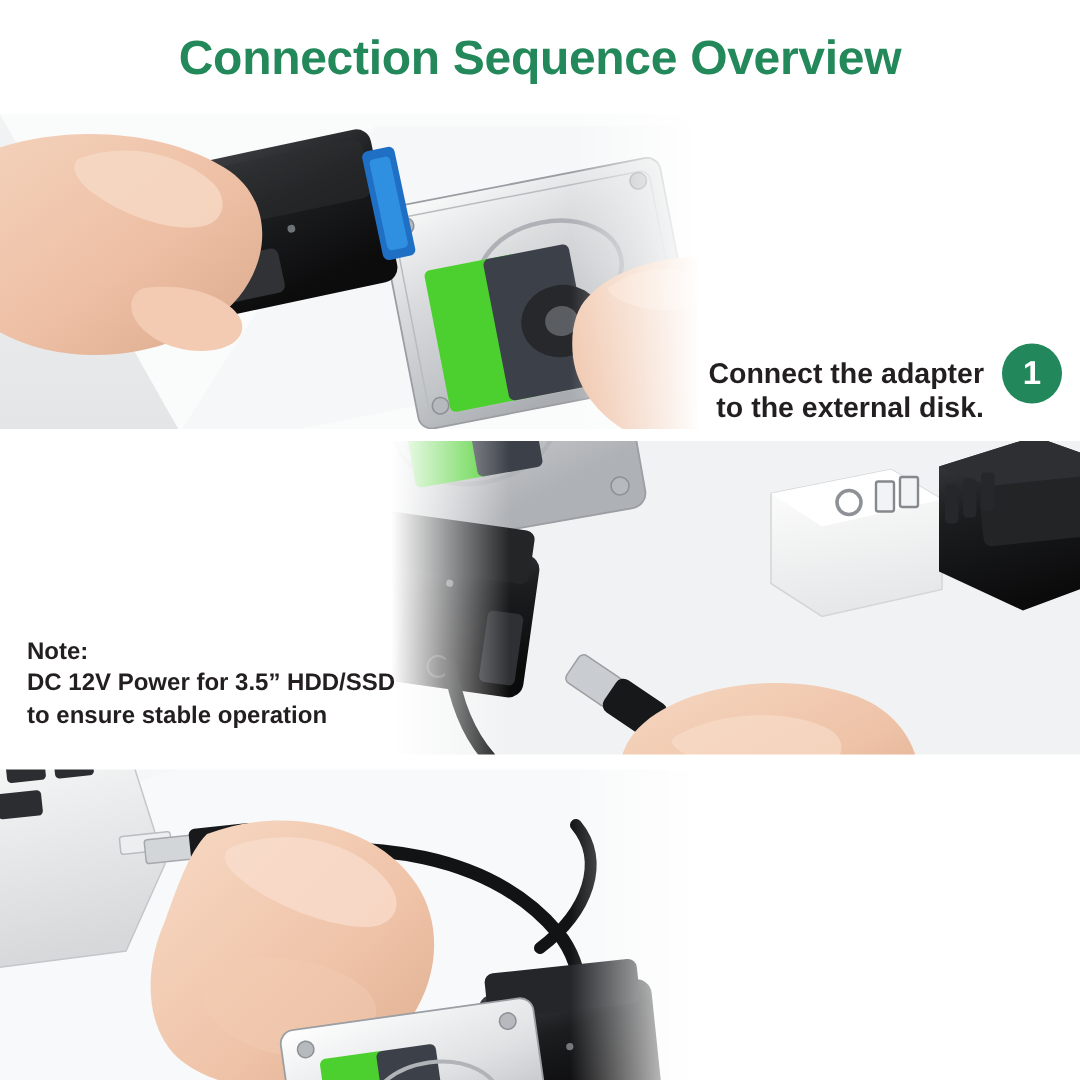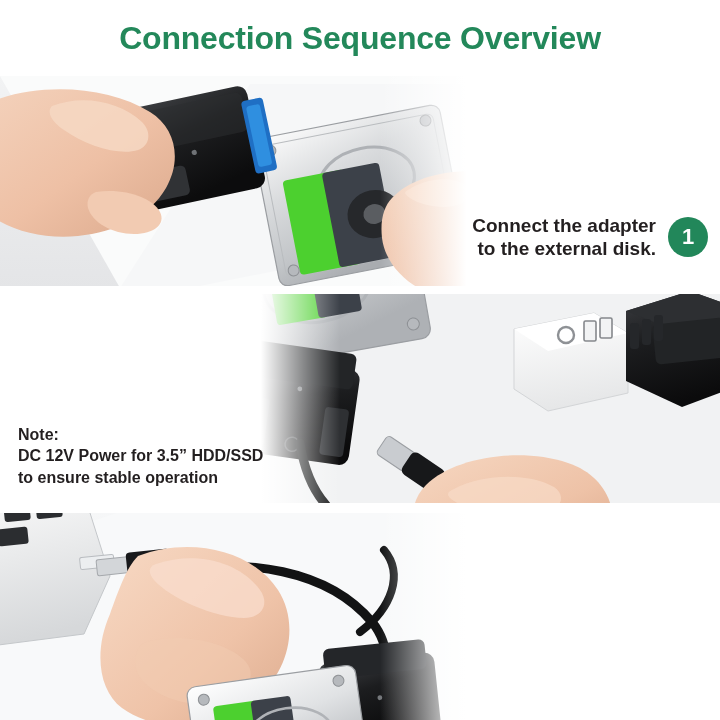--- a/index.html
+++ b/index.html
@@ -94,21 +94,21 @@
   }
   #step1 { right: 12px; top: 138px; }
 
   .step-text {
     font-size: 19px;
     font-weight: bold;
     color: #231f20;
     line-height: 1.22;
     white-space: pre-line;
   }
-  #step1 .step-text { text-align: right; margin-right: 12px; }
+  #step1 .step-text { text-align: right; margin-right: 12px; margin-top: 24px; }
 
   .badge {
     width: 40px;
     height: 40px;
     min-width: 40px;
     border-radius: 50%;
     background: #22875a;
     color: #ffffff;
     font-size: 22px;
     font-weight: bold;

